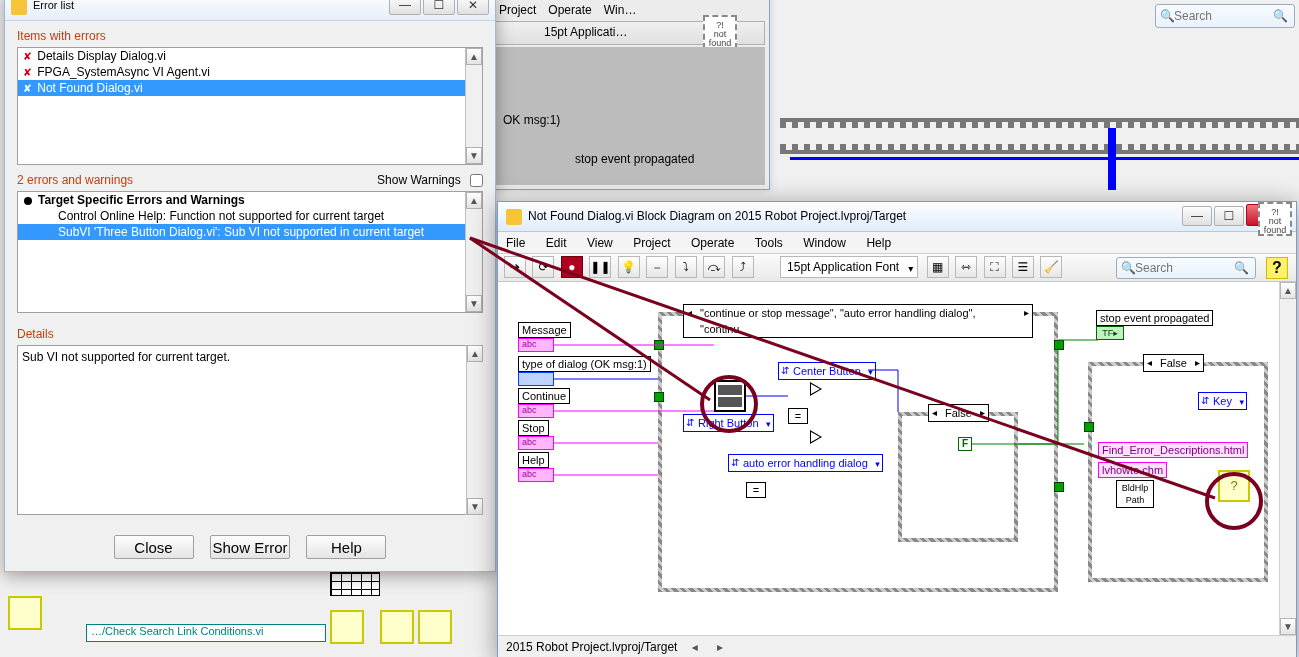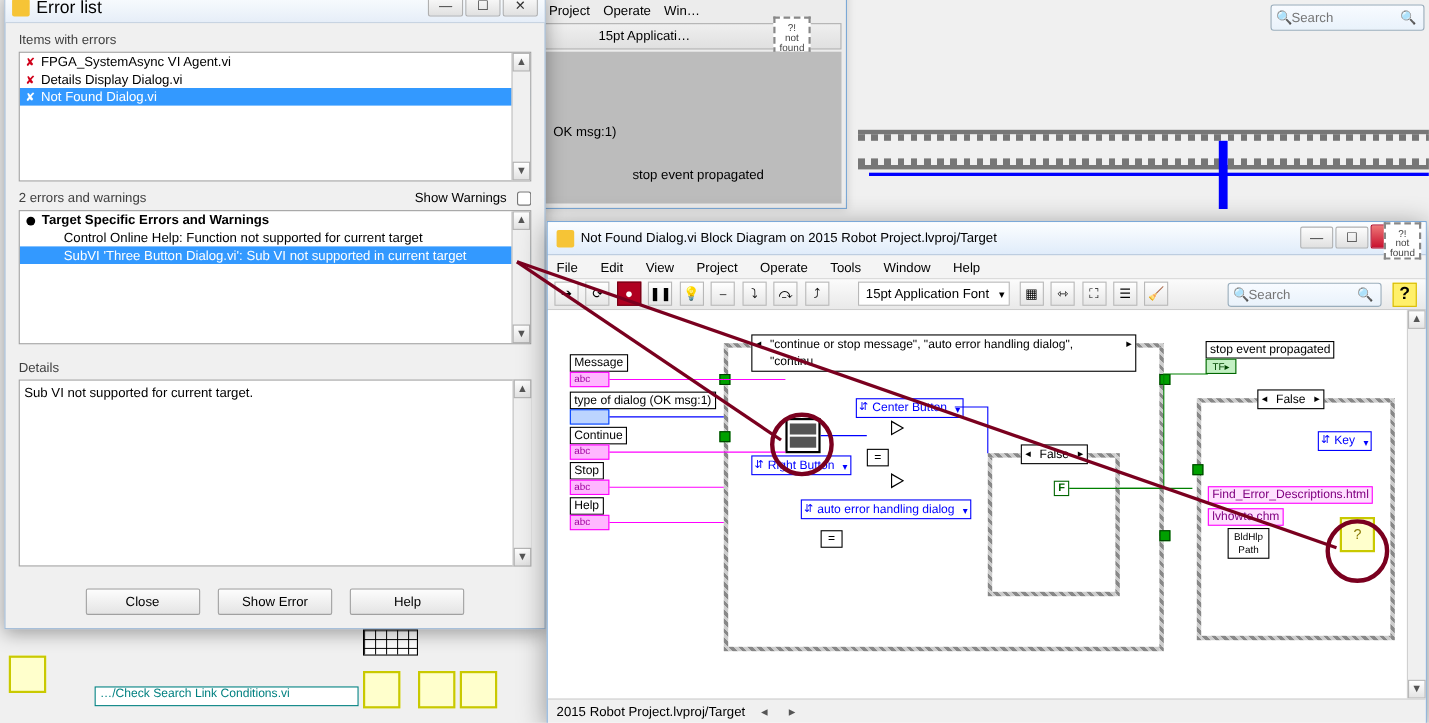--- a/index.html
+++ b/index.html
@@ -67,29 +67,29 @@
   box-shadow:0 4px 16px rgba(0,0,0,.35);
 }
 .errwin .titlebar{
   height:28px; background:linear-gradient(#fcfeff,#e6eef8);
   border-bottom:1px solid #c8d4e2; position:relative;
 }
 .errwin .titlebar .lvic{
   position:absolute; left:6px; top:6px; width:16px; height:16px;
   background:#f6c436; border-radius:2px;
 }
-.errwin .titlebar .txt{ position:absolute; left:28px; top:6px; font-size:16px;}
+.errwin .titlebar .txt{ position:absolute; left:28px; top:6px; font-size:11px;}
 .sysbtn{
   position:absolute; top:2px; width:32px; height:20px; border:1px solid #b0b0b0;
   background:linear-gradient(#fdfdfd,#e0e0e0); text-align:center; font-size:12px;
   line-height:18px; border-radius:2px; color:#333;
 }
 .sysmin{ right:74px;} .sysmax{ right:40px;} .sysclose{ right:6px;}
 
-.errwin .lbl{ font-size:12px; color:#404040; }
+.errwin .lbl{ font-size:12px; color:#c2410c; }
 .errwin .section{ position:absolute; left:12px; right:12px; }
 .errwin .itemslbl{ top:36px; }
 .errwin .itemslist{ top:54px; height:118px; border:1px solid #a0a0a0; background:#fff; overflow:hidden;}
 .errwin .itemslist .row{ height:16px; font-size:12px; padding-left:6px; line-height:16px; white-space:nowrap;}
 .errwin .itemslist .row.sel{ background:#3399ff; color:#fff;}
 .errwin .itemslist .xmark{ color:#d00019; font-weight:bold; margin-right:6px; font-family:monospace;}
 .errwin .itemslist .row.sel .xmark{ color:#fff;}
 .errwin .scrollbar{ position:absolute; right:0; top:0; bottom:0; width:17px; background:#f0f0f0; border-left:1px solid #c0c0c0;}
 .errwin .scrollbar .arr{height:17px;border:1px solid #b0b0b0;background:linear-gradient(#fff,#e2e2e2);text-align:center;font-size:10px;line-height:15px;color:#555;}
 .errwin .scrollbar .track{position:absolute;top:17px;bottom:17px;left:0;right:0;}
@@ -99,21 +99,21 @@
 .errwin .warnlist{ top:198px; height:122px; border:1px solid #a0a0a0; background:#fff; overflow:hidden;}
 .errwin .warnlist .row{ height:16px; font-size:12px; padding-left:6px; line-height:16px; white-space:nowrap;}
 .errwin .warnlist .row.hdr{ font-weight:bold;}
 .errwin .warnlist .row.hdr .dot{ display:inline-block; width:8px; height:8px; background:#000; border-radius:50%; margin-right:6px; vertical-align:middle;}
 .errwin .warnlist .row.sub{ padding-left:40px;}
 .errwin .warnlist .row.sel{ background:#3399ff; color:#fff;}
 .errwin .detailslbl{ top:334px;}
 .errwin .detailsbox{ top:352px; height:170px; border:1px solid #a0a0a0; background:#fff; font-size:12px; padding:4px;}
 .errwin .btnrow{ position:absolute; left:0; right:0; bottom:12px; text-align:center;}
 .errwin .btnrow button{
-  width:104px; height:24px; margin:0 6px; font-size:12px;
+  width:80px; height:24px; margin:0 6px; font-size:15px;
   border:1px solid #a0a0a0; background:linear-gradient(#fdfdfd,#e4e4e4);
   border-radius:2px;
 }
 
 
 .bdwin{
   position:absolute; left:497px; top:201px; width:800px; height:459px;
   border:1px solid #6fa0d4; background:#fff;
   box-shadow:0 4px 24px rgba(0,0,0,.4);
 }
@@ -232,22 +232,22 @@
   <div class="titlebar">
     <div class="lvic"></div>
     <div class="txt">Error list</div>
     <div class="sysbtn sysmin">—</div>
     <div class="sysbtn sysmax">☐</div>
     <div class="sysbtn sysclose">✕</div>
   </div>
 
   <div class="section lbl itemslbl">Items with errors</div>
   <div class="section itemslist">
+    <div class="row"><span class="xmark">✘</span><span>Details Display Dialog.vi</span></div>
     <div class="row"><span class="xmark">✘</span><span>FPGA_SystemAsync VI Agent.vi</span></div>
-    <div class="row"><span class="xmark">✘</span><span>Details Display Dialog.vi</span></div>
     <div class="row sel"><span class="xmark">✘</span><span>Not Found Dialog.vi</span></div>
     <div class="scrollbar">
       <div class="arr">▲</div>
       <div class="track"></div>
       <div class="arr" style="position:absolute;bottom:0;left:0;right:0">▼</div>
     </div>
   </div>
 
   <div class="section lbl errsummary">2 errors and warnings</div>
   <label class="showwarn">

